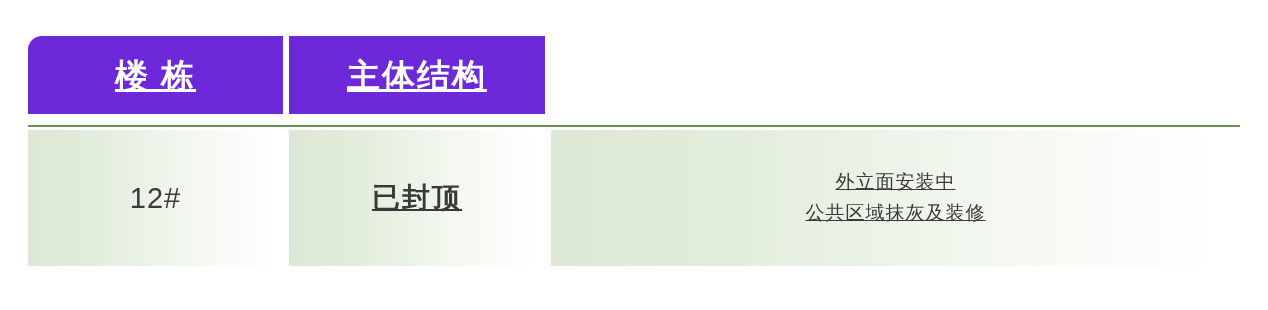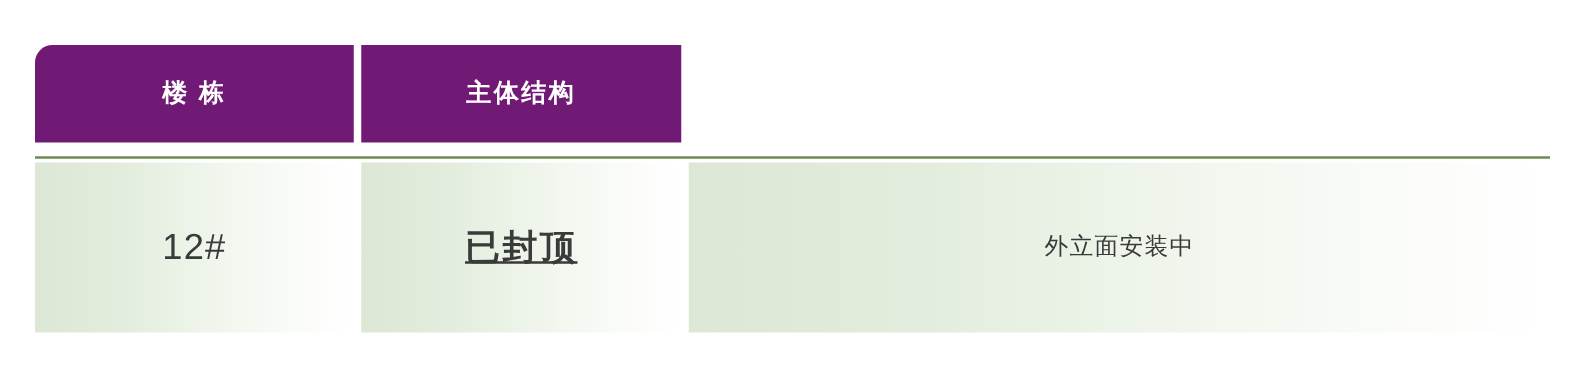--- a/index.html
+++ b/index.html
@@ -21,30 +21,31 @@
     width: 1212px;
   }
 
   
   .header-row {
     display: flex;
     height: 78px;
     gap: 6px;
   }
   .header-cell {
-    background: #701a75;
+    background: #6d28d9;
     display: flex;
     align-items: center;
     justify-content: center;
     color: #ffffff;
-    font-size: 20px;
+    font-size: 33px;
     font-weight: bold;
     letter-spacing: 2px;
     line-height: 1;
     box-sizing: border-box;
+    text-decoration: underline;
   }
   .header-cell.col1 {
     width: 255px;
     border-top-left-radius: 14px;
   }
   .header-cell.col2 {
     width: 256px;
     text-align: center;
   }
   .header-cell.col3 {
@@ -91,20 +92,21 @@
     font-weight: bold;
     letter-spacing: 2px;
     text-decoration: underline;
   }
   .body-cell.col3 {
     flex: 1;
     font-size: 19px;
     font-weight: 400;
     line-height: 1.62;
     letter-spacing: 1px;
+    text-decoration: underline;
   }
   .progress-lines {
     display: flex;
     flex-direction: column;
     align-items: center;
   }
 </style>
 </head>
 <body>
 
@@ -117,17 +119,18 @@
 
   <div class="sep-gap"></div>
   <div class="sep-line"></div>
 
   <div class="body-row">
     <div class="body-cell col1">12#</div>
     <div class="body-cell col2">已封顶</div>
     <div class="body-cell col3">
       <div class="progress-lines">
         <span>外立面安装中</span>
+        <span>公共区域抹灰及装修</span>
       </div>
     </div>
   </div>
 
 </div>
 
 </body></html>

